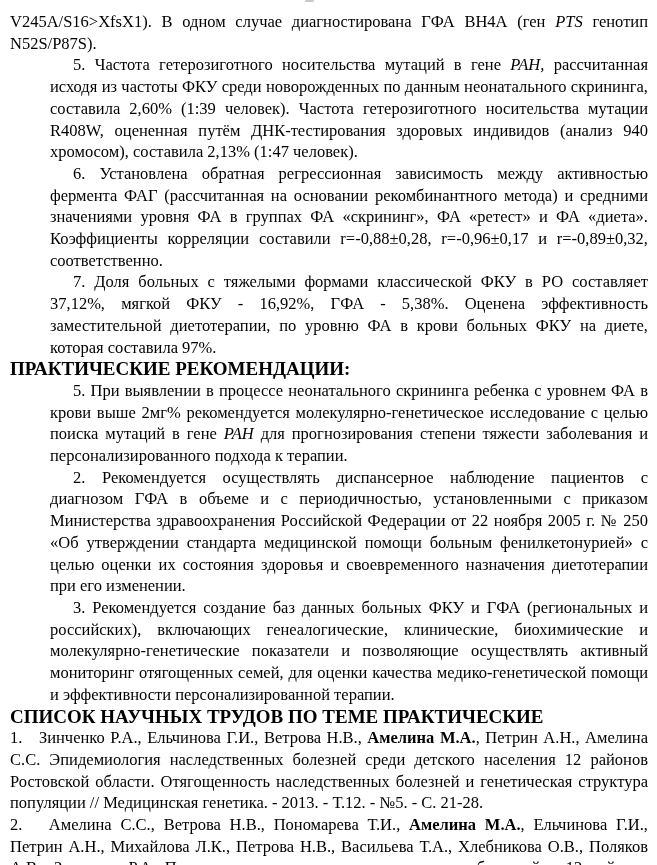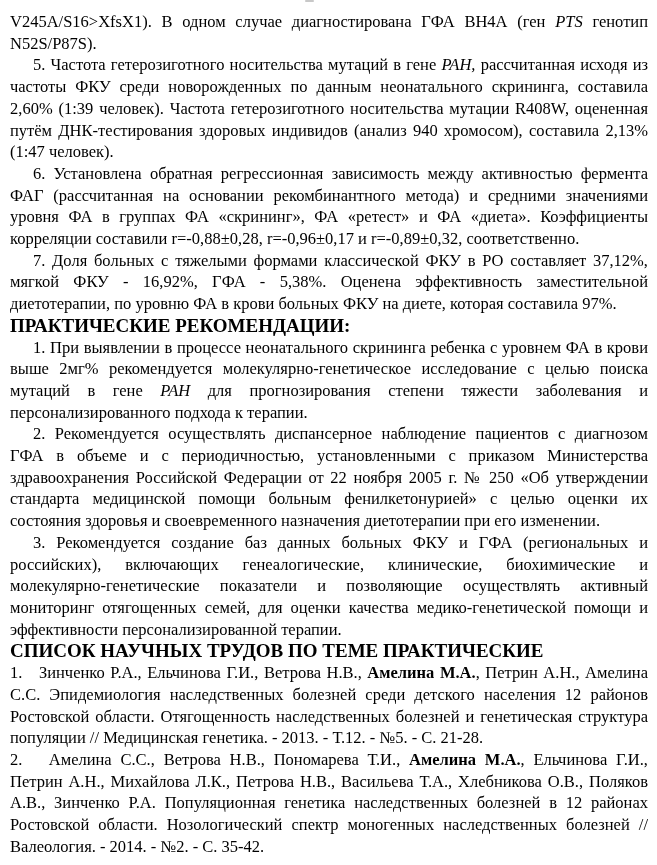--- a/index.html
+++ b/index.html
@@ -15,21 +15,21 @@
     padding: 11px 9px 15px 10px;
     font-family: "Liberation Serif", "DejaVu Serif", serif;
     font-size: 16.5px;
     line-height: 21.7px;
     color: #000000;
   }
   .para {
     margin: 0;
     text-align: justify;
   }
-  .indent { text-indent: 23px; }
+  .indent { text-indent: 23px; margin-left: 40px; }
   .heading {
     margin: 0;
     font-size: 19px;
     line-height: 21.7px;
     font-weight: bold;
   }
   .italic { font-style: italic; }
   .bold { font-weight: bold; }
   
   .artifact {
@@ -51,21 +51,21 @@
   <p class="para"><span>V245A/S16&gt;XfsX1). В одном случае диагностирована ГФА ВН4А (ген </span><span class="italic">PTS</span><span> генотип N52S/P87S).</span></p>
 
   <p class="para indent"><span>5. Частота гетерозиготного носительства мутаций в гене </span><span class="italic">PAH,</span><span> рассчитанная исходя из частоты ФКУ среди новорожденных по данным неонатального скрининга, составила 2,60% (1:39 человек). Частота гетерозиготного носительства мутации R408W, оцененная путём ДНК-тестирования здоровых индивидов (анализ 940 хромосом), составила 2,13% (1:47 человек).</span></p>
 
   <p class="para indent"><span>6. Установлена обратная регрессионная зависимость между активностью фермента ФАГ (рассчитанная на основании рекомбинантного метода) и средними значениями уровня ФА в группах ФА «скрининг», ФА «ретест» и ФА «диета». Коэффициенты корреляции составили r=-0,88±0,28, r=-0,96±0,17 и r=-0,89±0,32, соответственно.</span></p>
 
   <p class="para indent"><span>7. Доля больных с тяжелыми формами классической ФКУ в РО составляет 37,12%, мягкой ФКУ - 16,92%, ГФА - 5,38%. Оценена эффективность заместительной диетотерапии, по уровню ФА в крови больных ФКУ на диете, которая составила 97%.</span></p>
 
   <h2 class="heading">ПРАКТИЧЕСКИЕ РЕКОМЕНДАЦИИ:</h2>
 
-  <p class="para indent"><span>1. При выявлении в процессе неонатального скрининга ребенка с уровнем ФА в крови выше 2мг% рекомендуется молекулярно-генетическое исследование с целью поиска мутаций в гене </span><span class="italic">PAH</span><span> для прогнозирования степени тяжести заболевания и персонализированного подхода к терапии.</span></p>
+  <p class="para indent"><span>5. При выявлении в процессе неонатального скрининга ребенка с уровнем ФА в крови выше 2мг% рекомендуется молекулярно-генетическое исследование с целью поиска мутаций в гене </span><span class="italic">PAH</span><span> для прогнозирования степени тяжести заболевания и персонализированного подхода к терапии.</span></p>
 
   <p class="para indent"><span>2. Рекомендуется осуществлять диспансерное наблюдение пациентов с диагнозом ГФА в объеме и с периодичностью, установленными с приказом Министерства здравоохранения Российской Федерации от 22 ноября 2005 г. № 250 «Об утверждении стандарта медицинской помощи больным фенилкетонурией» с целью оценки их состояния здоровья и своевременного назначения диетотерапии при его изменении.</span></p>
 
   <p class="para indent"><span>3. Рекомендуется создание баз данных больных ФКУ и ГФА (региональных и российских), включающих генеалогические, клинические, биохимические и молекулярно-генетические показатели и позволяющие осуществлять активный мониторинг отягощенных семей, для оценки качества медико-генетической помощи и эффективности персонализированной терапии.</span></p>
 
   <h2 class="heading">СПИСОК НАУЧНЫХ ТРУДОВ ПО ТЕМЕ ПРАКТИЧЕСКИЕ</h2>
 
 
   <p class="para"><span>1.&nbsp;&nbsp; Зинченко Р.А., Ельчинова Г.И., Ветрова Н.В., </span><span class="bold">Амелина М.А.</span><span>, Петрин А.Н., Амелина С.С. Эпидемиология наследственных болезней среди детского населения 12 районов Ростовской области. Отягощенность наследственных болезней и генетическая структура популяции // Медицинская генетика. - 2013. - Т.12. - №5. - С. 21-28.</span></p>
 

